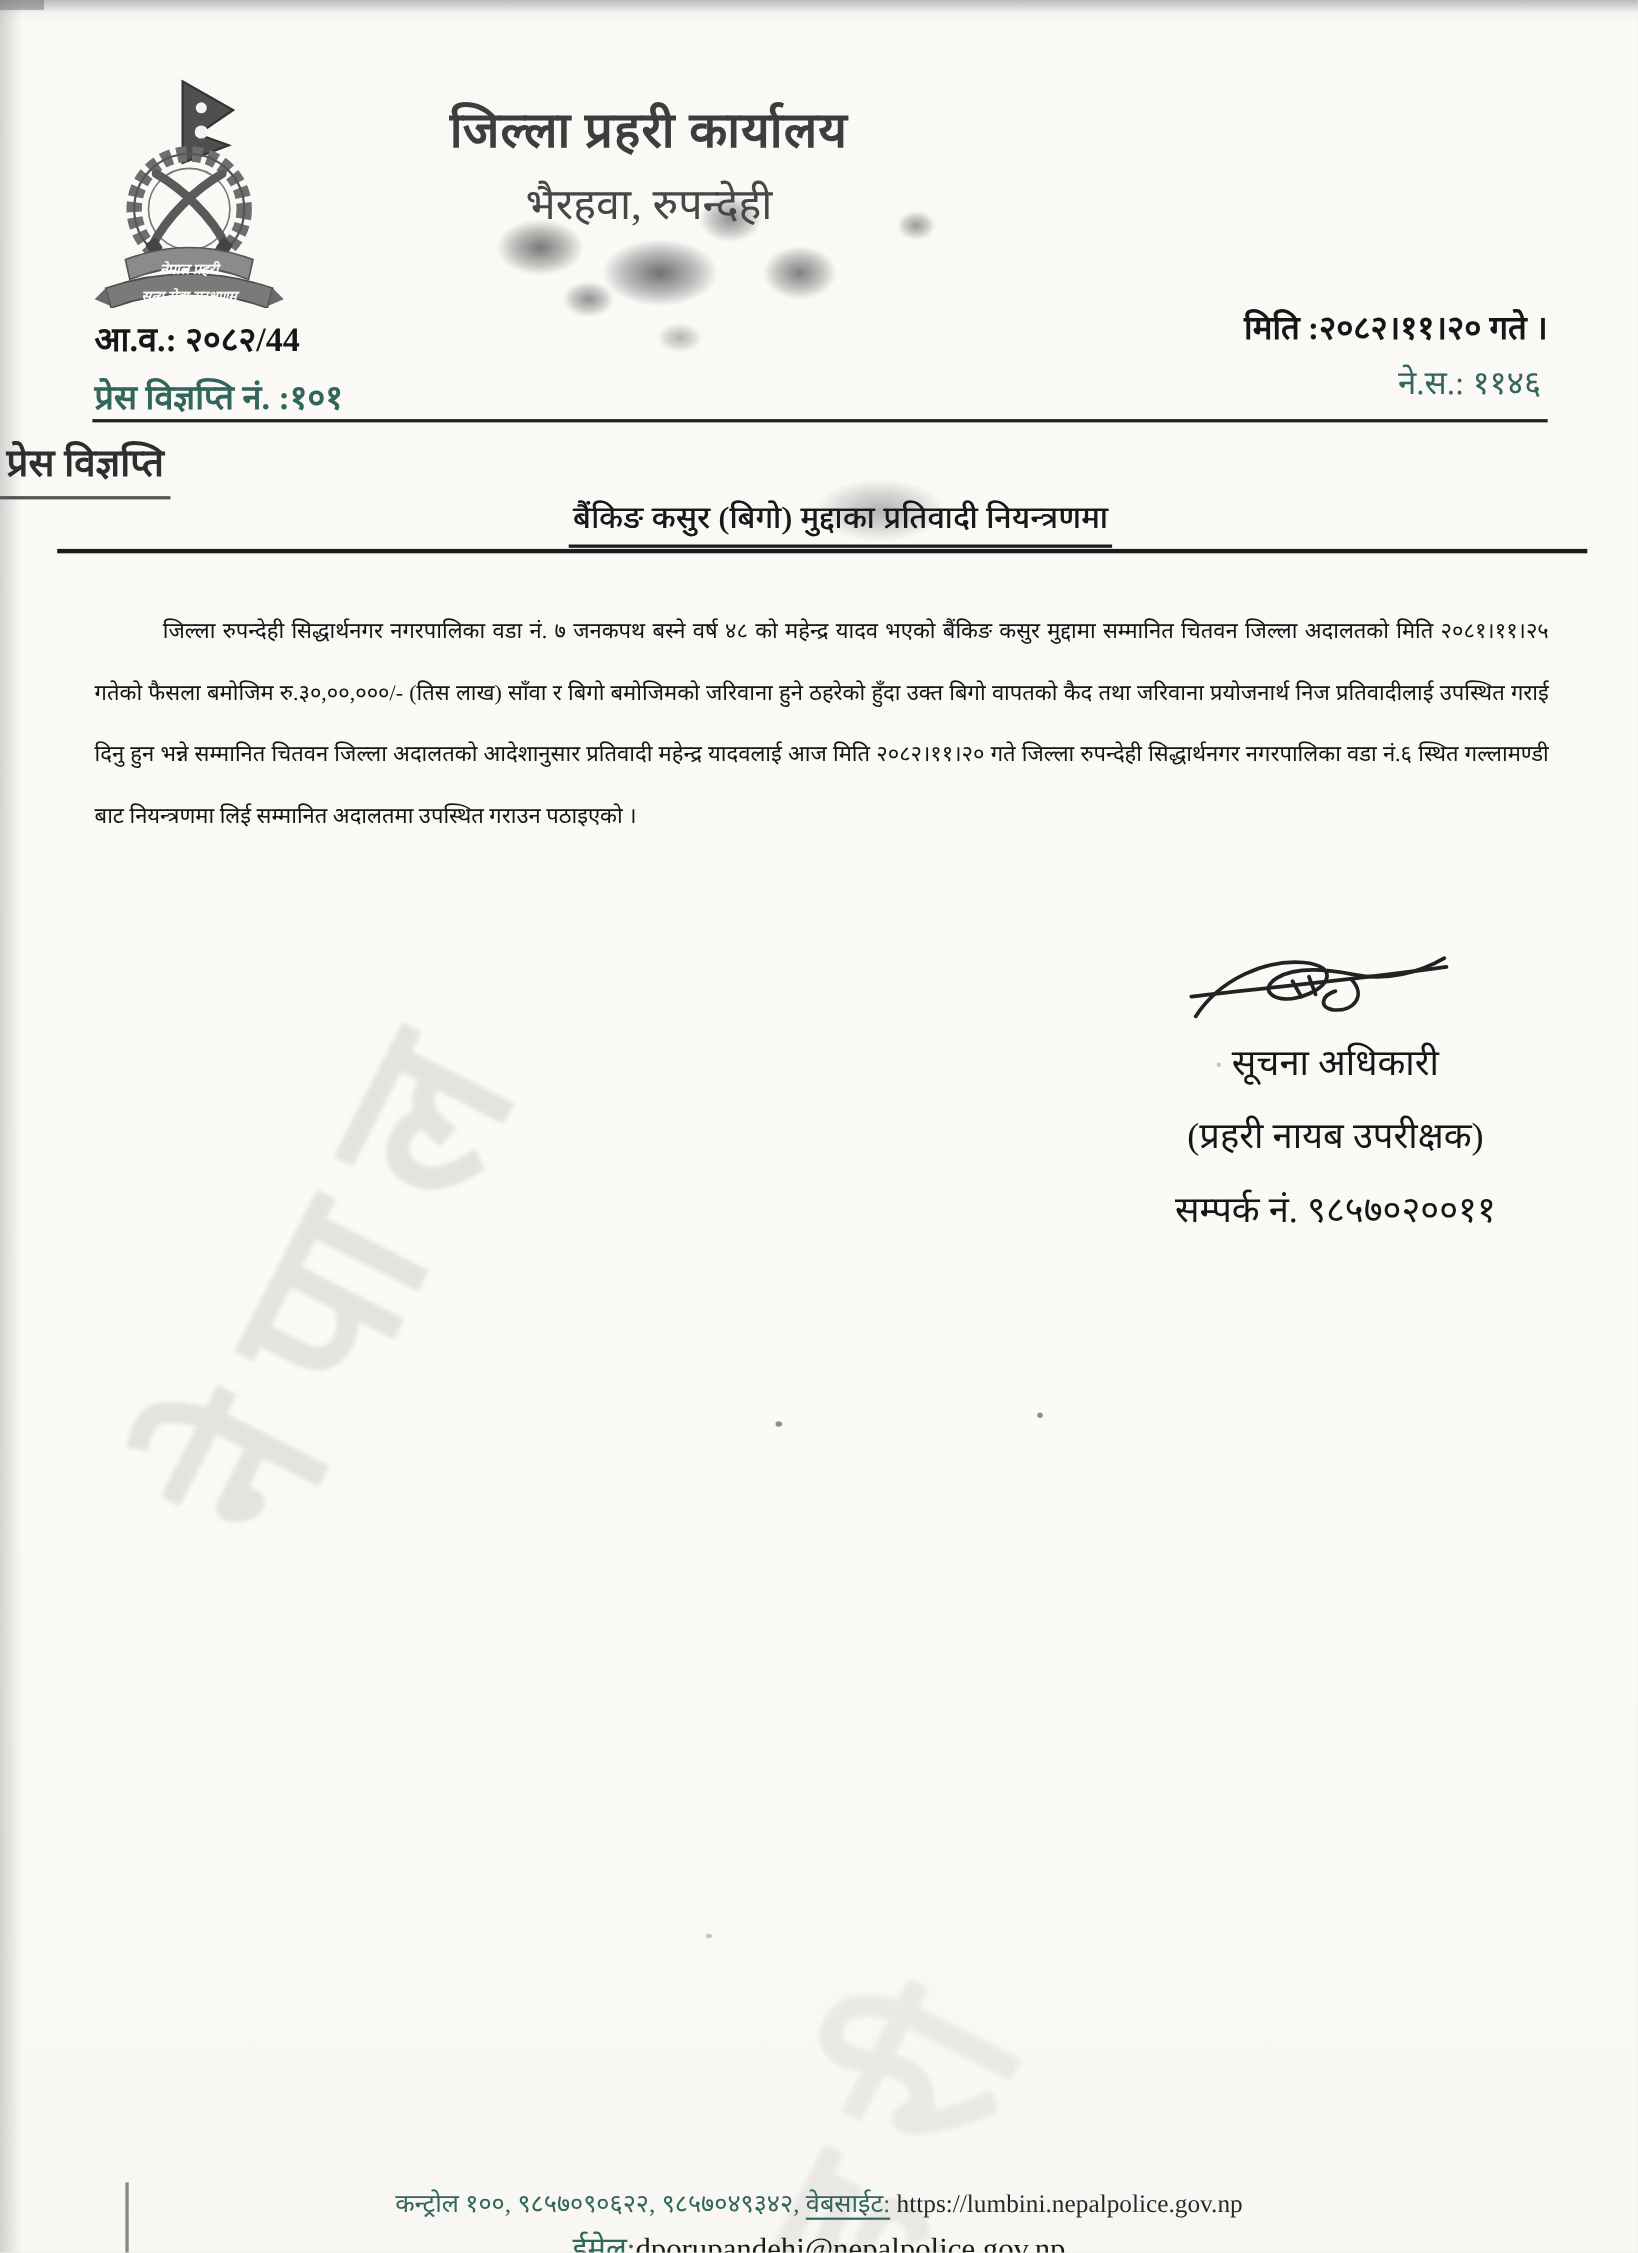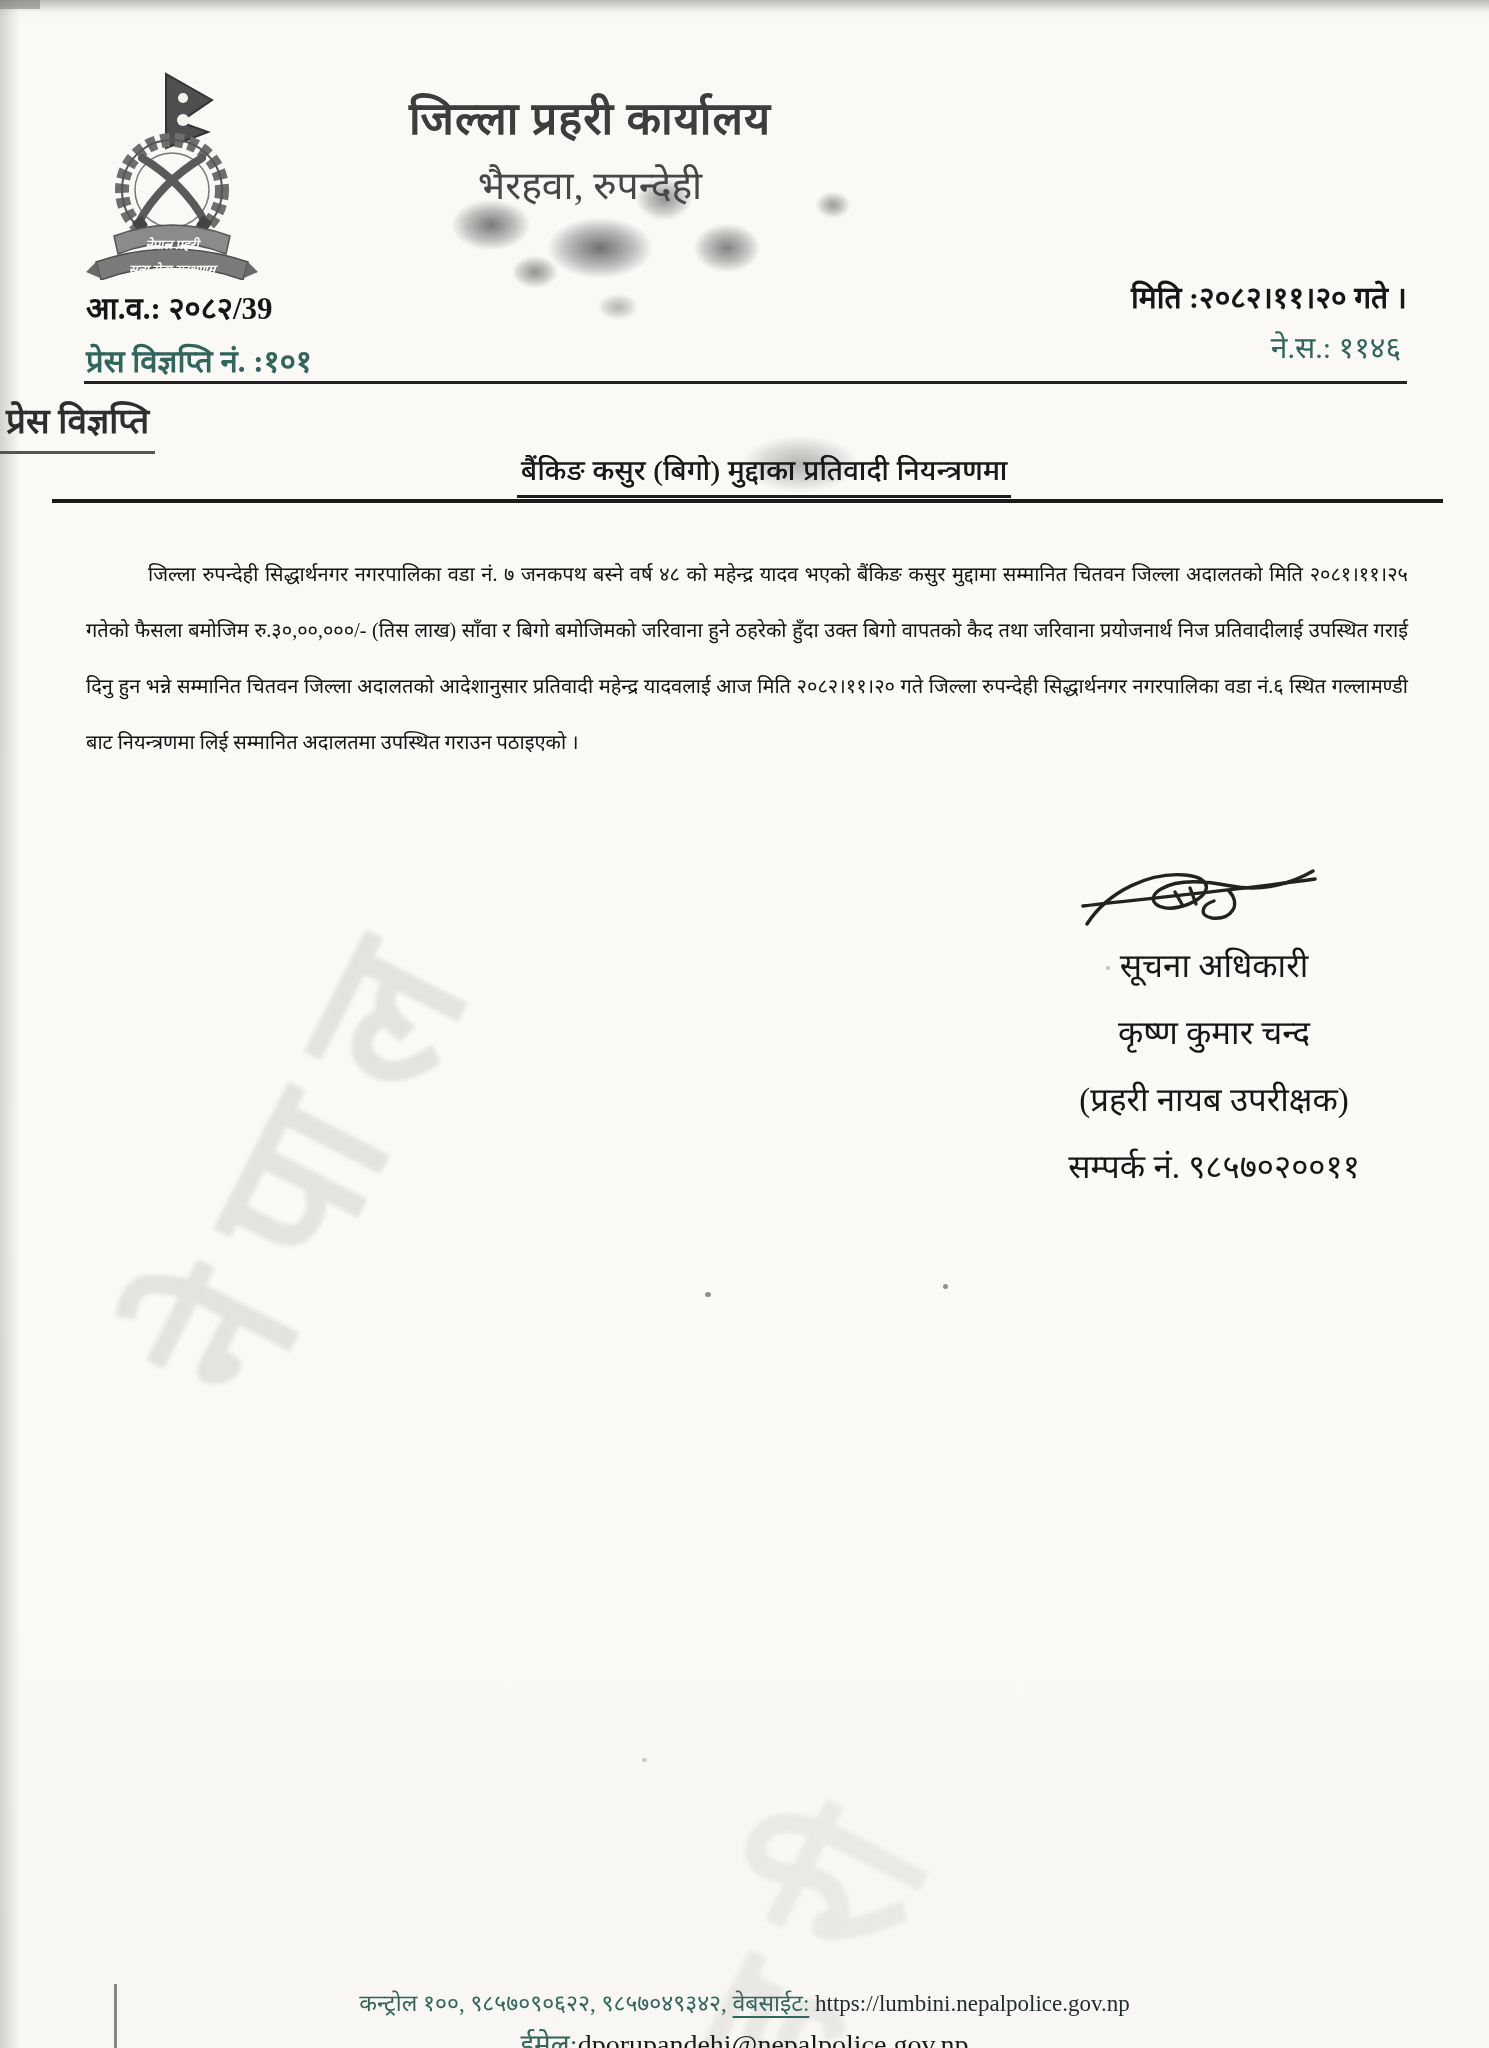--- a/index.html
+++ b/index.html
@@ -124,21 +124,21 @@
       <text x="86" y="206" text-anchor="middle" font-size="13" font-weight="bold" fill="#fbfaf7">सत्य सेवा सुरक्षणम्</text>
     </svg>
   </div>
 
   <div class="office">
     <div class="office-name">जिल्ला प्रहरी कार्यालय</div>
     <div class="office-loc">भैरहवा, रुपन्देही</div>
   </div>
 
   <div class="meta-left">
-    <div class="fy">आ.व.: २०८२/39</div>
+    <div class="fy">आ.व.: २०८२/44</div>
     <div class="prn teal">प्रेस विज्ञप्ति नं. :१०१</div>
   </div>
   <div class="meta-right">
     <div class="dt">मिति :२०८२।११।२० गते ।</div>
     <div class="sn teal">ने.स.: ११४६</div>
   </div>
   <div class="rule1"></div>
 
   <div class="pr-heading">
     <span>प्रेस विज्ञप्ति</span>
@@ -156,21 +156,20 @@
         <path d="M8 62 C30 28, 72 10, 106 13 C140 16, 130 38, 100 45 C80 50, 64 38, 82 27 C100 16, 132 20, 152 24 C182 30, 212 22, 234 9"></path>
         <path d="M4 44 C70 36, 150 29, 236 17"></path>
         <path d="M150 29 C163 43, 152 58, 133 56 C120 54, 122 43, 135 39"></path>
         <path d="M96 30 l8 14"></path>
         <path d="M111 26 l6 16"></path>
       </g>
     </svg>
   </div>
   <div class="sig-block">
     <div class="sig-designation">सूचना अधिकारी</div>
-    <div>कृष्ण कुमार चन्द</div>
     <div>(प्रहरी नायब उपरीक्षक)</div>
     <div>सम्पर्क नं. ९८५७०२००११</div>
   </div>
 
   <div class="footer">
     <div class="footer-line1">
       <span class="f-dev">कन्ट्रोल १००, ९८५७०९०६२२, ९८५७०४९३४२,</span>
       <span class="f-label">वेबसाईट:</span>
       <span class="f-url">https://lumbini.nepalpolice.gov.np</span>
     </div>

